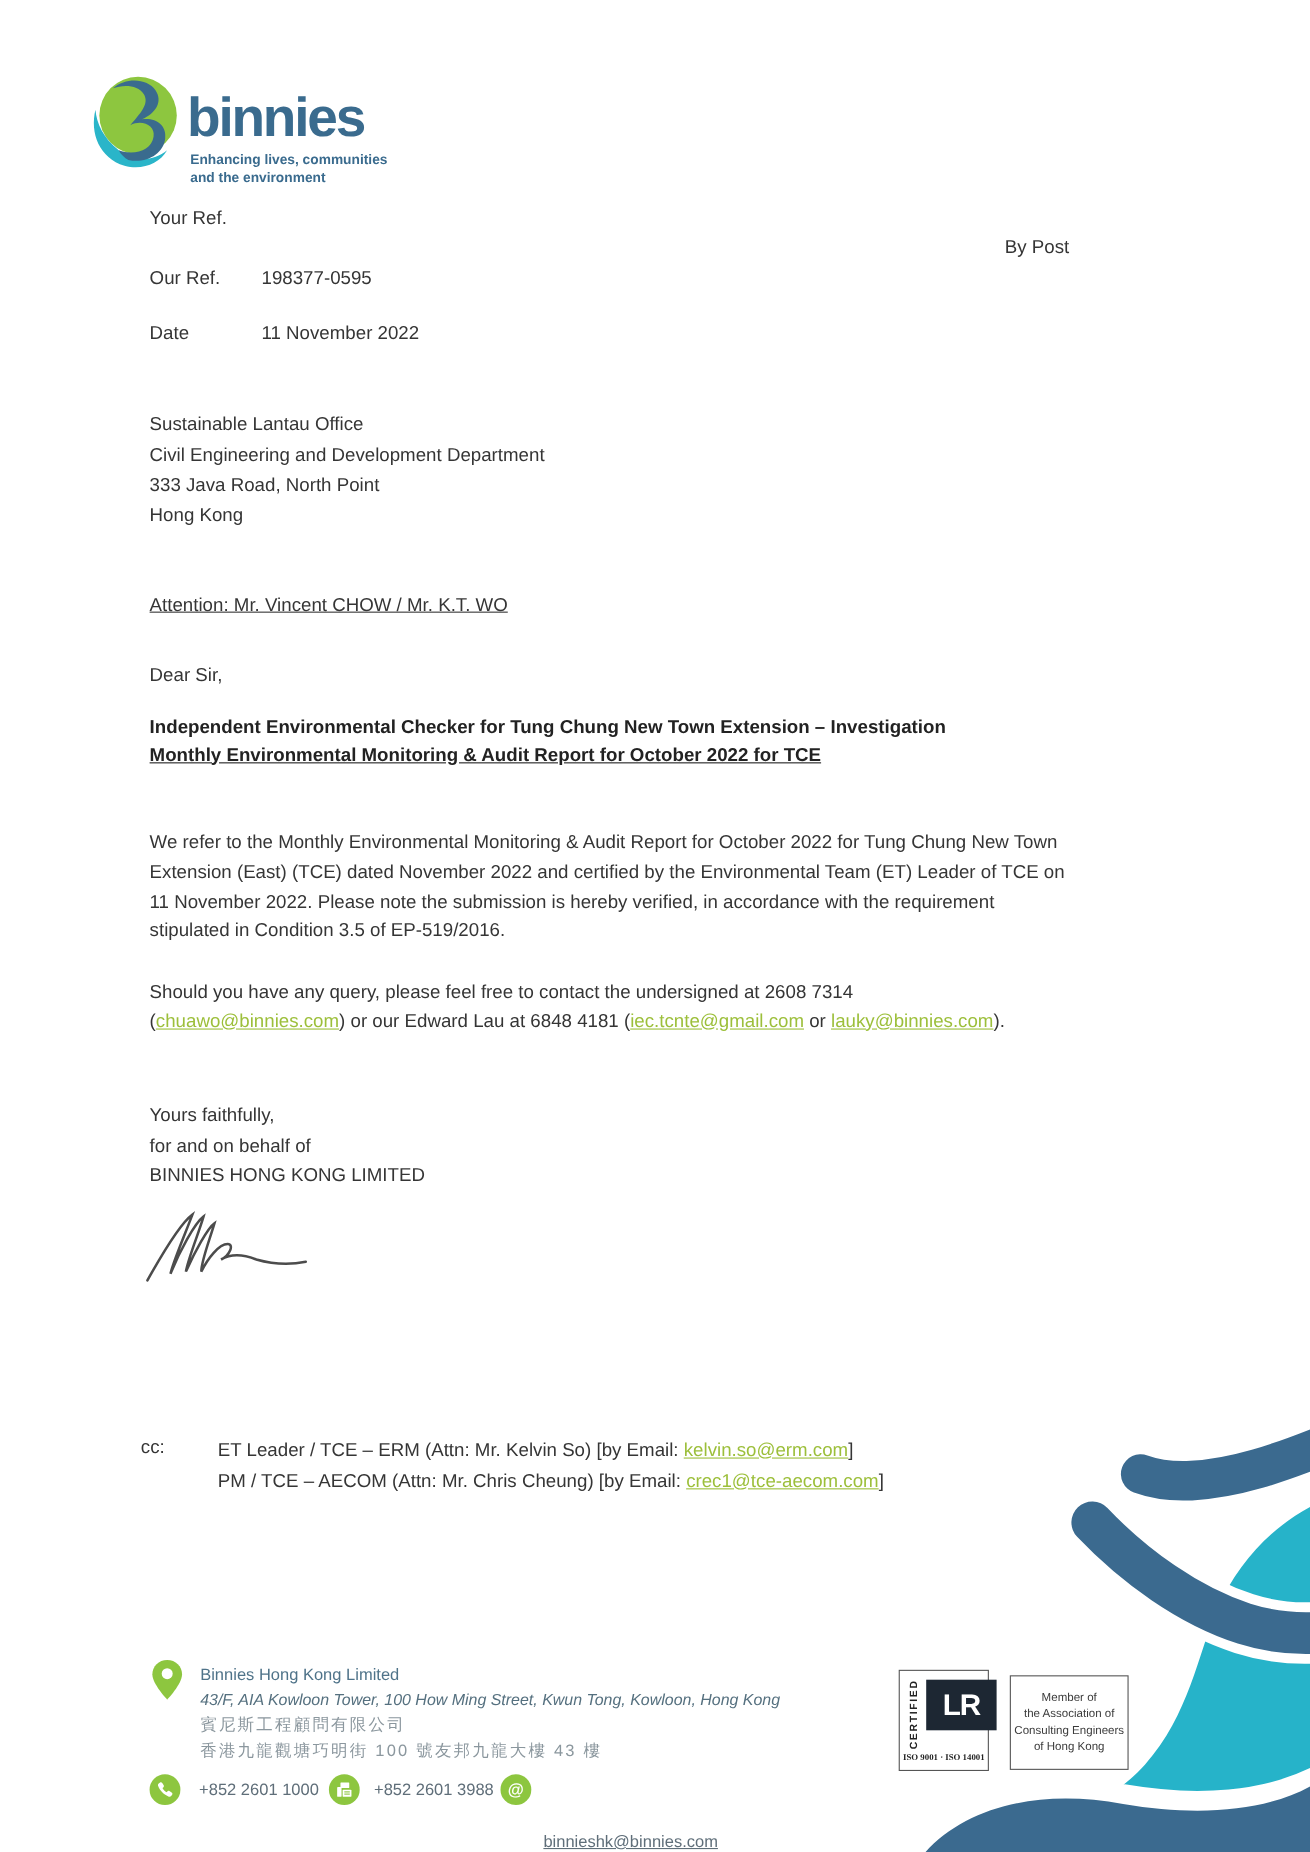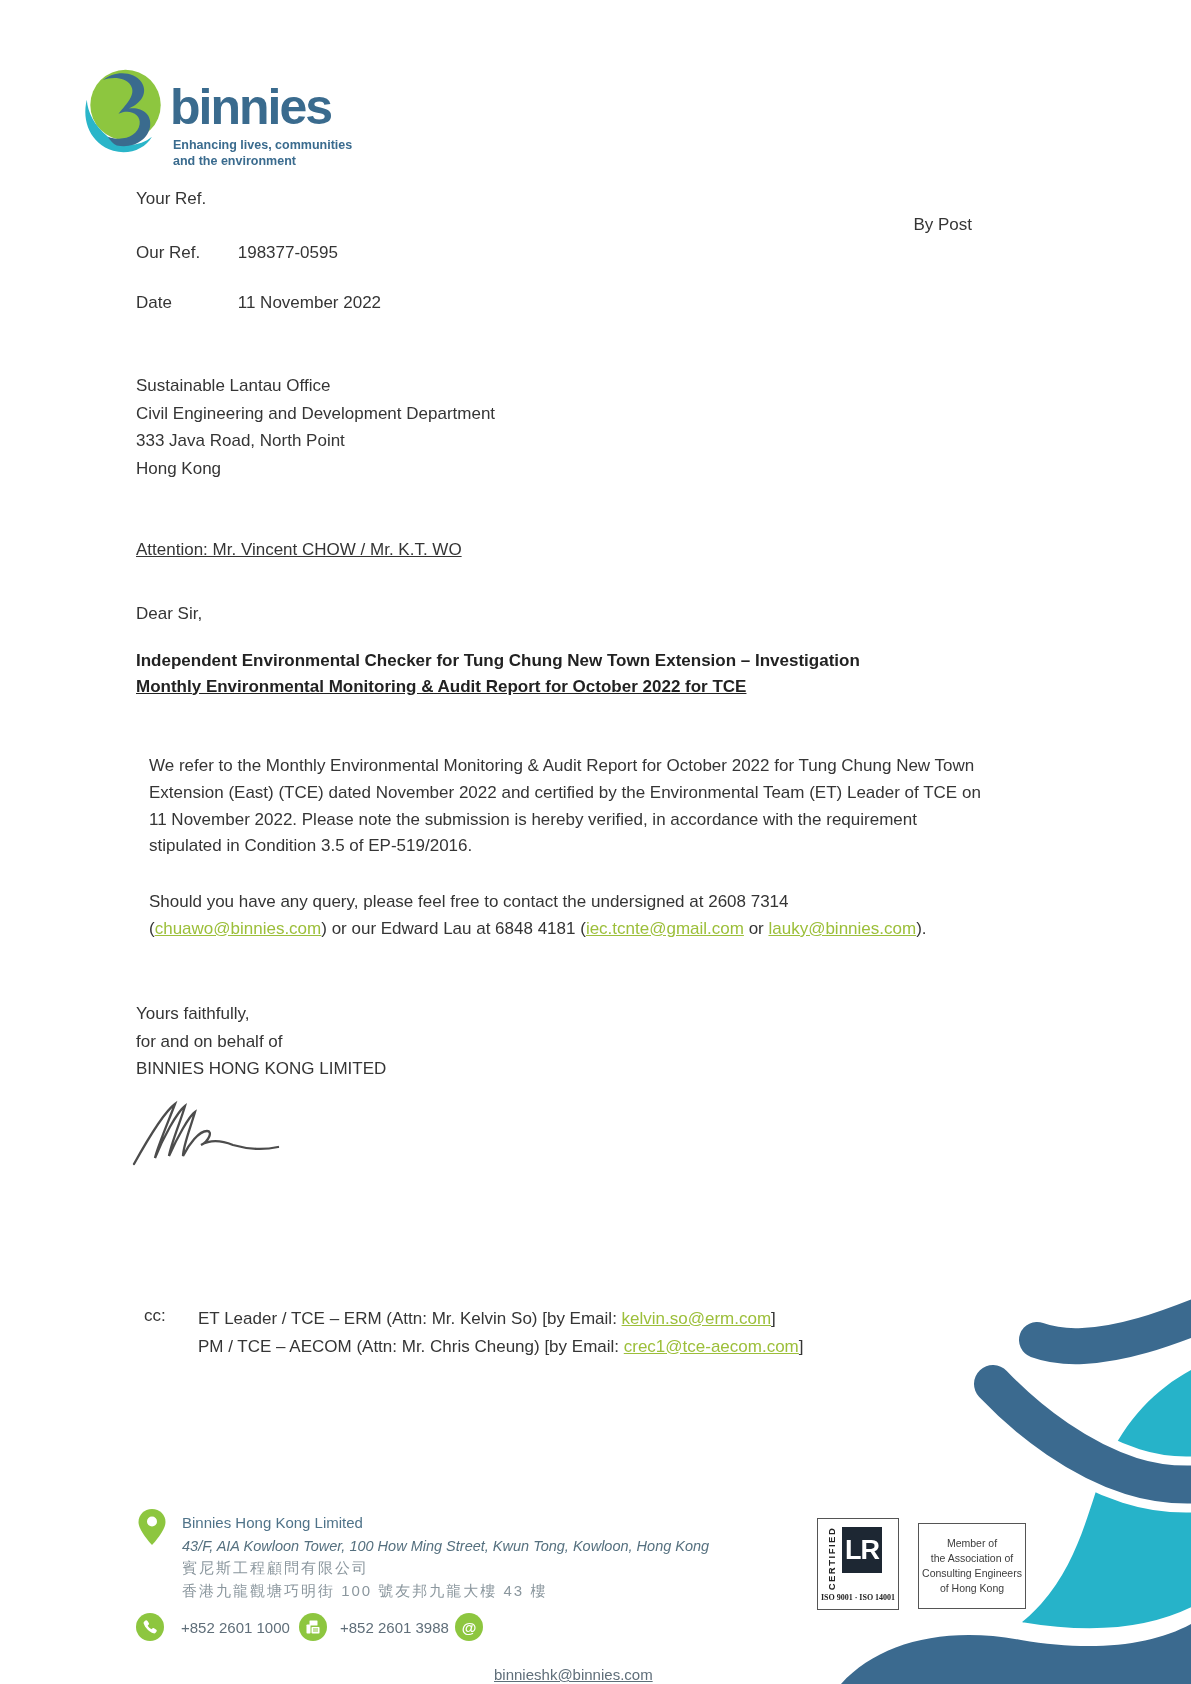--- a/index.html
+++ b/index.html
@@ -12,21 +12,21 @@
     color:#353535;
     margin:0 auto;
   }
   .abs{position:absolute;}
   .txt{font-size:17px;line-height:26px;color:#353535;}
   .label-col{display:inline-block;width:97px;}
   .addr{font-size:17px;line-height:27.5px;}
   .attention{font-size:17px;text-decoration:underline;}
   .subject{font-size:17px;line-height:25.5px;font-weight:bold;color:#222;}
   .subject .u{text-decoration:underline;}
-  .para{font-size:17px;line-height:26.8px;width:845px;text-align:left;margin-left:13px;}
+  .para{font-size:17px;line-height:26.8px;width:845px;text-align:left;}
   .email-link{color:#9cbf3a;text-decoration:underline;cursor:pointer;}
   .closing{font-size:17px;line-height:27.5px;}
   .namecaps{font-size:17px;line-height:27.5px;letter-spacing:0.2px;}
   .cc-label{font-size:17px;}
   .cc-lines{font-size:17px;line-height:27.5px;}
   .brand-word{font-size:50px;font-weight:bold;color:#3a6b8e;letter-spacing:-2px;line-height:1;}
   .brand-tag{font-size:12.5px;font-weight:bold;color:#3a6b8e;line-height:1.25;}
   .foot-company{font-size:15px;color:#4f7389;}
   .foot-addr{font-size:14.5px;color:#55707f;}
   .foot-zh{font-size:15px;color:#8b979e;letter-spacing:2px;}
@@ -41,21 +41,21 @@
   .cert-box{
     box-sizing:border-box;border:1.5px solid #555;background:#fff;
   }
   .lr-vert{
     position:absolute;left:-24px;top:34px;
     transform:rotate(-90deg);transform-origin:center;
     font-size:9.5px;font-weight:bold;letter-spacing:1.5px;color:#222;
     width:74px;text-align:center;
   }
   .lr-square{
-    position:absolute;left:24px;top:8px;width:40px;height:46px;
+    position:absolute;left:24px;top:8px;width:64px;height:46px;
     background:#1d2733;color:#fff;display:flex;align-items:center;justify-content:center;
     font-size:27px;font-weight:bold;letter-spacing:-1px;
   }
   .lr-iso{
     position:absolute;left:0;bottom:7px;width:100%;
     text-align:center;font-size:8px;font-weight:bold;color:#222;font-family:Liberation Serif, serif;
   }
   .member-box{
     display:flex;flex-direction:column;align-items:center;justify-content:center;
     font-size:10.5px;color:#3c3c3c;line-height:1.45;text-align:center;
@@ -123,21 +123,21 @@
     <div>BINNIES HONG KONG LIMITED</div>
   </div>
 
   <div class="abs" style="left:130px;top:1100px;width:160px;height:72px;">
     <svg width="160" height="72" viewBox="0 0 160 72">
       <path d="M4,64 C14,46 34,12 45,4 C39,20 27,48 25,58 C33,38 47,12 55,6 C51,20 41,44 39,56 C47,38 59,16 65,12 C61,26 53,46 53,56 C59,44 69,31 77,31 C83,31 79,41 71,45 C81,39 93,41 103,45 C117,49 134,50 148,47" fill="none" stroke="#4c4c4c" stroke-width="2.3" stroke-linecap="round"></path>
     </svg>
   </div>
 
 
-  <div class="abs cc-label" style="left:144px;top:1306px;">cc:</div>
+  <div class="abs cc-label" style="left:128px;top:1306px;">cc:</div>
   <div class="abs cc-lines" style="left:198px;top:1305px;width:880px;">
     <div>
       <span>ET Leader / TCE – ERM (Attn: Mr. Kelvin So) [by Email: </span><span class="email-link">kelvin.so@erm.com</span><span>]</span>
     </div>
     <div>
       <span>PM / TCE – AECOM (Attn: Mr. Chris Cheung) [by Email: </span><span class="email-link">crec1@tce-aecom.com</span><span>]</span>
     </div>
   </div>
 
   <div class="abs" style="right:0;bottom:0;width:460px;height:480px;">

